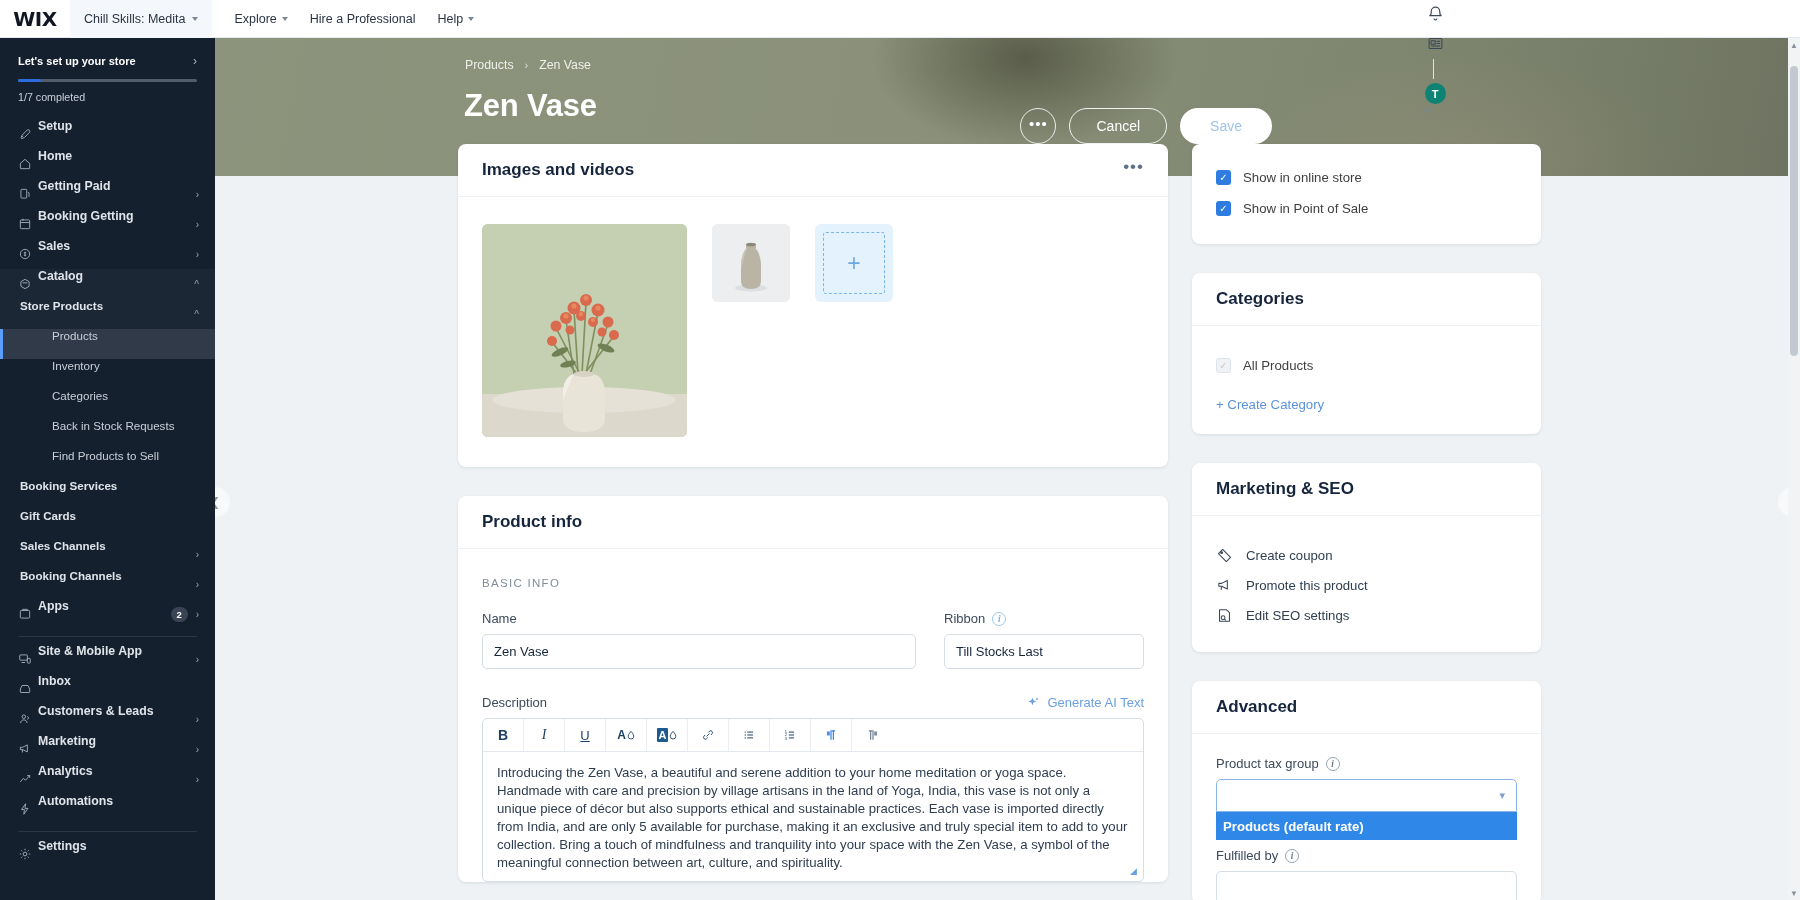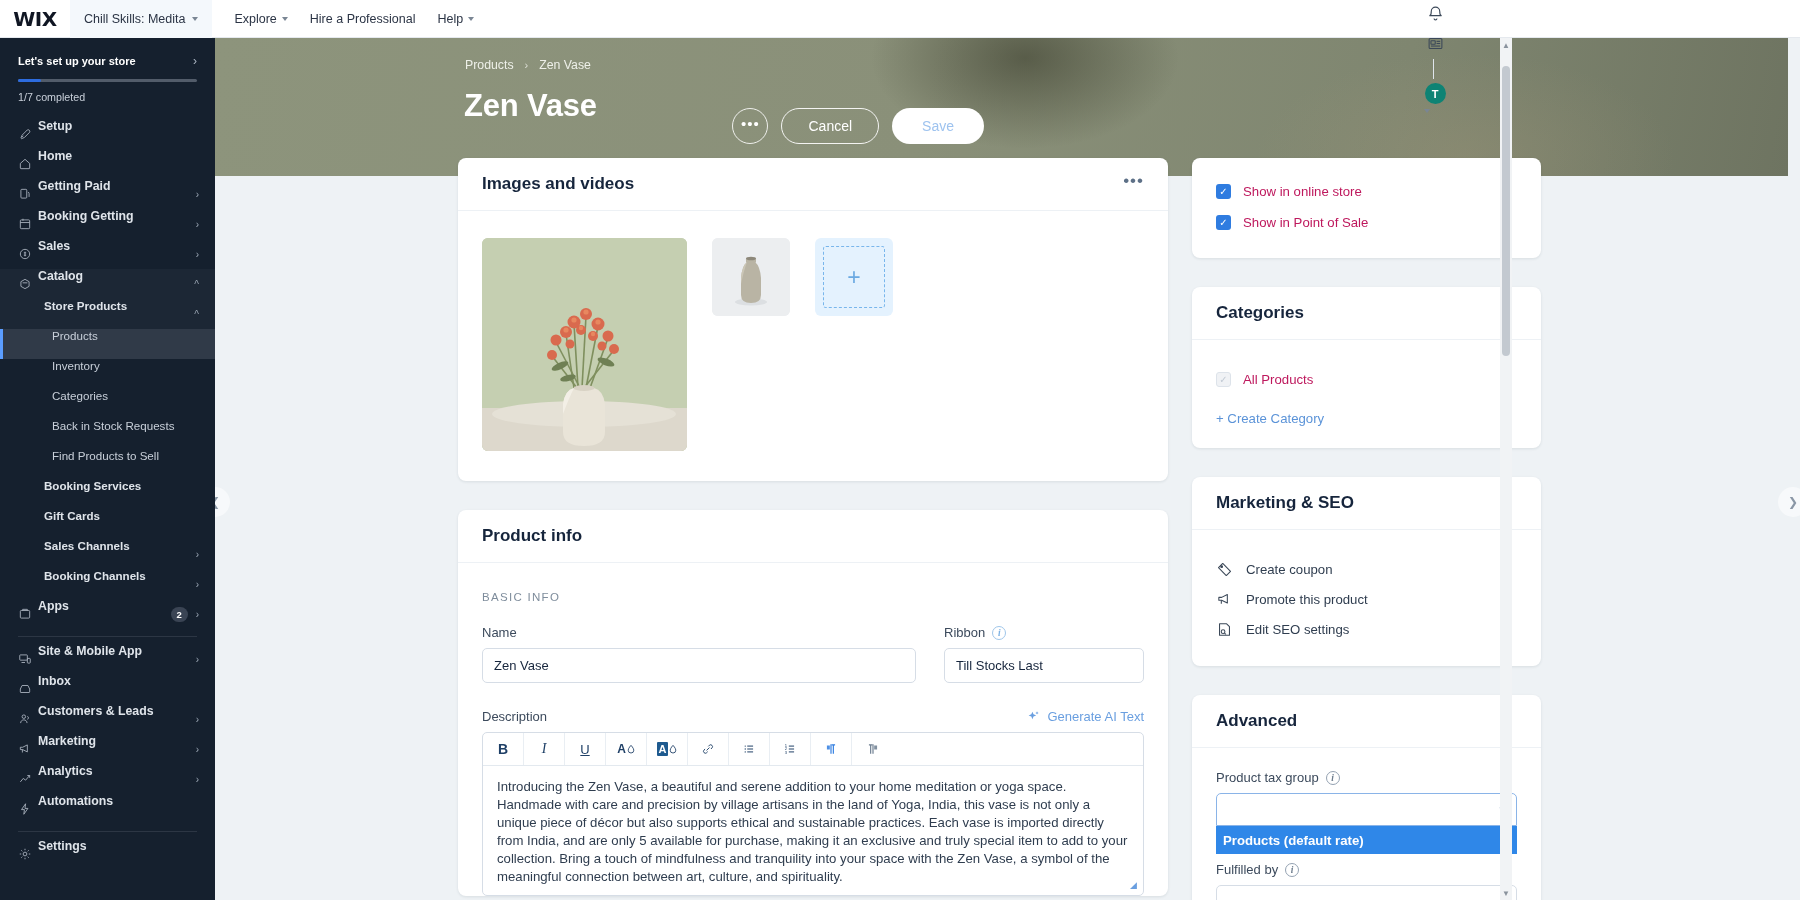--- a/index.html
+++ b/index.html
@@ -2,21 +2,21 @@
 <html><head>
 <meta charset="utf-8">
 <style>
   * { box-sizing: border-box; margin: 0; padding: 0; }
   html, body {
     width: 1800px; height: 900px;
     font-family: "Liberation Sans", sans-serif;
     background: #eef2f5;
     overflow: hidden;
   }
-  .app { position: relative; width: 1512px; height: 900px; }
+  .app { position: relative; width: 1800px; height: 900px; }
 
   
   .topbar {
     position: absolute; top: 0; left: 0; width: 1800px; height: 38px;
     background: #fff; display: flex; align-items: center;
     border-bottom: 1px solid #e5e9ee; z-index: 40;
   }
   .wix-logo {
     width: 70px; text-align: center; font-weight: 800; font-size: 20px;
     letter-spacing: -0.5px; color: #101623; font-family: "DejaVu Sans", sans-serif;
@@ -65,21 +65,21 @@
   .setup-sub { margin-top: 9px; font-size: 10.7px; color: #c9d0da; }
 
   .nav { padding-top: 2px; }
   .nav-row {
     display: flex; height: 30px; padding: 0 16px 0 18px;
     color: #dfe4ea; font-size: 12.3px; cursor: pointer; position: relative;
   }
   .nav-row .ni { width: 20px; display: flex; align-items: center; flex-shrink: 0; opacity: .85; }
   .nav-row .nl { font-weight: 600; }
   .nav-row .tail { margin-left: auto; display: flex; align-items: center; gap: 8px; }
-  .nav-row.sub { padding-left: 44px; font-size: 11.6px; }
+  .nav-row.sub { padding-left: 20px; font-size: 11.6px; }
   .nav-row.sub .nl { font-weight: 600; }
   .nav-row.sub2 { padding-left: 52px; font-size: 11.6px; color: #c8cfd9; }
   .nav-row.sub2 .nl { font-weight: 400; }
   .nav-row.active { background: #303a48; }
   .nav-row.active::before {
     content: ""; position: absolute; left: 0; top: 0; bottom: 0; width: 3px; background: #5b9dff;
   }
   .nav-group-open { background: #1c2735; }
   .badge {
     min-width: 17px; height: 15px; border-radius: 8px; background: #3a4454;
@@ -122,21 +122,21 @@
     height: 36px; padding: 0 26px; border-radius: 19px; border: 1px solid rgba(255,255,255,.9);
     color: #fff; font-size: 14px; display: flex; align-items: center; cursor: pointer;
     background: transparent;
   }
   .btn-save {
     height: 36px; padding: 0 30px; border-radius: 19px; border: none; background: #fff;
     color: #9ec3ef; font-size: 14px; display: flex; align-items: center; cursor: pointer;
   }
 
   
-  .content { position: absolute; top: 38px; left: 215px; width: 1573px; height: 862px; z-index: 10; }
+  .content { position: absolute; top: 24px; left: 215px; width: 1573px; height: 862px; z-index: 10; }
   .col-main { position: absolute; left: 243px; top: 120px; width: 710px; }
   .col-side { position: absolute; left: 977px; top: 120px; width: 349px; }
 
   .card { background: #fff; border-radius: 8px; box-shadow: 0 1px 3px rgba(22,45,61,.10); margin-bottom: 29px; }
   .card-head {
     height: 53px; display: flex; align-items: center; padding: 0 24px;
     border-bottom: 1px solid #edf1f5;
   }
   .card-title { font-size: 17px; font-weight: 700; color: #16253c; }
   .dots-btn { margin-left: auto; color: #5d7087; font-size: 17px; letter-spacing: 1px; cursor: pointer; padding-bottom: 7px; }
@@ -201,21 +201,21 @@
 
   
   .visibility-body { padding: 18px 24px 20px 24px; }
   .cbrow { display: flex; align-items: center; gap: 12px; height: 31px; cursor: pointer; }
   .cbox {
     width: 15px; height: 15px; border-radius: 3px; background: #2f7ce0;
     display: flex; align-items: center; justify-content: center;
     color: #fff; font-size: 10px; flex-shrink: 0;
   }
   .cbox.muted { background: #f0f2f5; border: 1px solid #dde3ea; color: #c2cad4; }
-  .cbrow-label { font-size: 13.2px; color: #be185d; }
+  .cbrow-label { font-size: 13.2px; color: #404040; }
 
   .simple-body { padding: 24px 24px 22px 24px; }
   .linkrow { display: flex; align-items: center; gap: 13px; height: 30px; cursor: pointer; }
   .linkrow-label { font-size: 13.2px; color: #2f3d4f; }
   .blue-link { color: #5b93d8; font-size: 13.2px; cursor: pointer; }
 
   .adv-body { padding: 22px 24px 0 24px; }
   .select {
     width: 100%; height: 33px; border: 1px solid #8ab4e8; border-radius: 5px 5px 0 0;
     display: flex; align-items: center; padding: 0 11px; font-size: 13px; color: #16253c;

